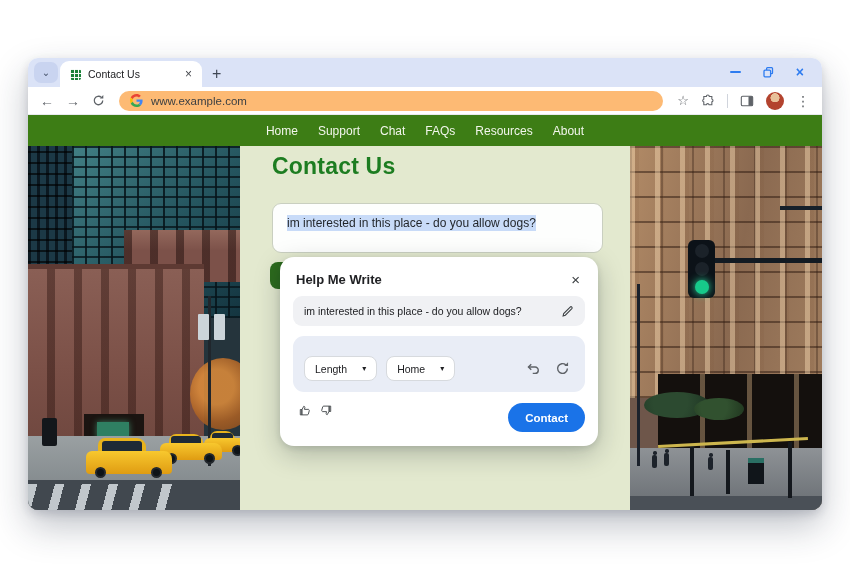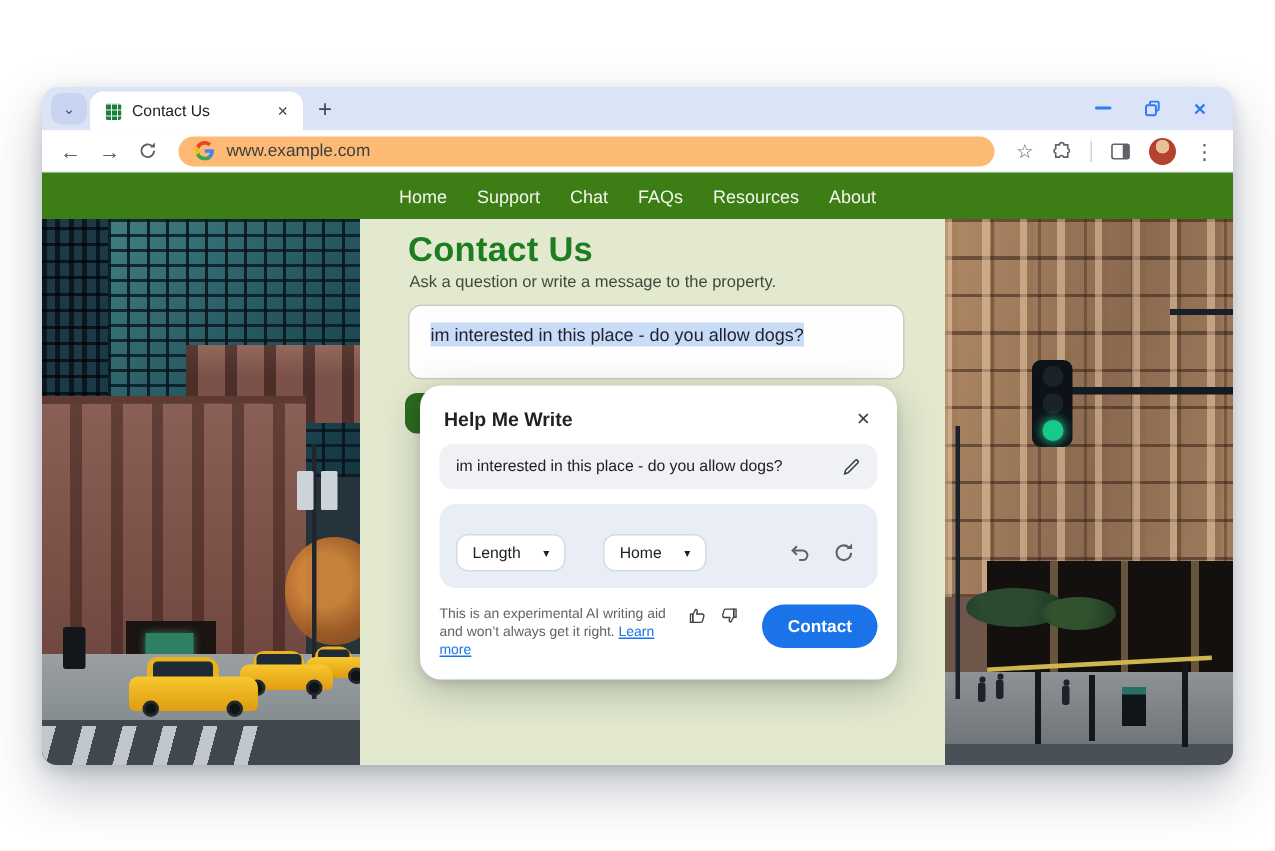--- a/index.html
+++ b/index.html
@@ -60,21 +60,21 @@
   .dlg-head { display:flex; align-items:flex-end; padding:2px 3px 9px; }
   .dlg-title { font-size:13px; font-weight:bold; color:#202124; }
   .dlg-close { margin-left:auto; font-size:15px; color:#3c4043; line-height:1; padding:0 2px; }
 
   .prompt-pill { height:30px; background:#f0f1f4; border-radius:9px; display:flex; align-items:center;
                  padding:0 11px; gap:8px; }
   .prompt-text { flex:1; font-size:10.5px; color:#202124; white-space:nowrap; overflow:hidden; }
 
   .gen-block { margin-top:10px; background:#e9edf6; border-radius:11px; padding:10px 11px 11px; }
   .gen-text { font-size:10.5px; line-height:14px; color:#202124; }
-  .ctrl-row { margin-top:10px; display:flex; align-items:center; gap:25px; }
+  .ctrl-row { margin-top:10px; display:flex; align-items:center; gap:9px; }
   .pill-btn { height:25px; background:#fff; border:1px solid #d7dade; border-radius:8px; display:flex;
               align-items:center; gap:15px; padding:0 10px; font-size:10.5px; color:#202124; }
   .caret { font-size:8px; color:#202124; }
   .icon-btn { display:flex; align-items:center; }
   .undo-redo { margin-left:auto; display:flex; gap:14px; padding-right:4px; }
 
   .dlg-foot { margin-top:11px; display:flex; align-items:flex-start; }
   .disclaimer { width:160px; font-size:9.3px; line-height:12px; color:#5f6368; }
   .disclaimer a { color:#1a73e8; text-decoration:underline; cursor:pointer; }
   .thumbs { display:flex; gap:7px; margin:1px 0 0 6px; }
@@ -288,21 +288,20 @@
       <div class="rp-pole" style="left:158px; bottom:12px; height:56px;"></div>
       <div class="rp-tape"></div>
       <div class="rp-box"></div>
       <div class="figure" style="left:22px; bottom:42px;"></div>
       <div class="figure" style="left:34px; bottom:44px;"></div>
       <div class="figure" style="left:78px; bottom:40px;"></div>
     </div>
 
     <div class="center-col"></div>
     <div class="page-title">Contact Us</div>
-    <div class="page-sub">Ask a question or write a message to the property.</div>
 
     <div class="msg-box">
       <span class="hl">im interested in this place - do you allow dogs?</span>
     </div>
 
     <div class="submit-peek"></div>
 
     <div class="dialog">
       <div class="dlg-head">
         <span class="dlg-title">Help Me Write</span>
@@ -339,23 +338,20 @@
               <svg width="15" height="15" viewBox="0 0 16 16">
                 <path d="M13.2 8a5.2 5.2 0 1 1-1.7-3.85" fill="none" stroke="#5f6368" stroke-width="1.5"></path>
                 <polygon points="13.9,1.4 13.9,5.4 9.9,5.4" fill="#5f6368"></polygon>
               </svg>
             </span>
           </div>
         </div>
       </div>
 
       <div class="dlg-foot">
-        <div class="disclaimer">
-          <span>This is an experimental AI writing aid and won’t always get it right. </span><a>Learn more</a>
-        </div>
         <div class="thumbs">
           <span class="icon-btn">
             <svg width="13" height="13" viewBox="0 0 16 16">
               <path d="M1.6 6.8h1.9v6.6H1.6z" fill="none" stroke="#3c4043" stroke-width="1.1"></path>
               <path d="M3.5 12.8V7.2l2.4-4.4c.9 0 1.5.8 1.3 1.7l-.5 2.1h4.6c.9 0 1.6.9 1.3 1.8l-1.1 4c-.2.6-.7 1-1.3 1H3.5z" fill="none" stroke="#3c4043" stroke-width="1.1"></path>
             </svg>
           </span>
           <span class="icon-btn" style="transform:rotate(180deg);">
             <svg width="13" height="13" viewBox="0 0 16 16">
               <path d="M1.6 6.8h1.9v6.6H1.6z" fill="none" stroke="#3c4043" stroke-width="1.1"></path>

